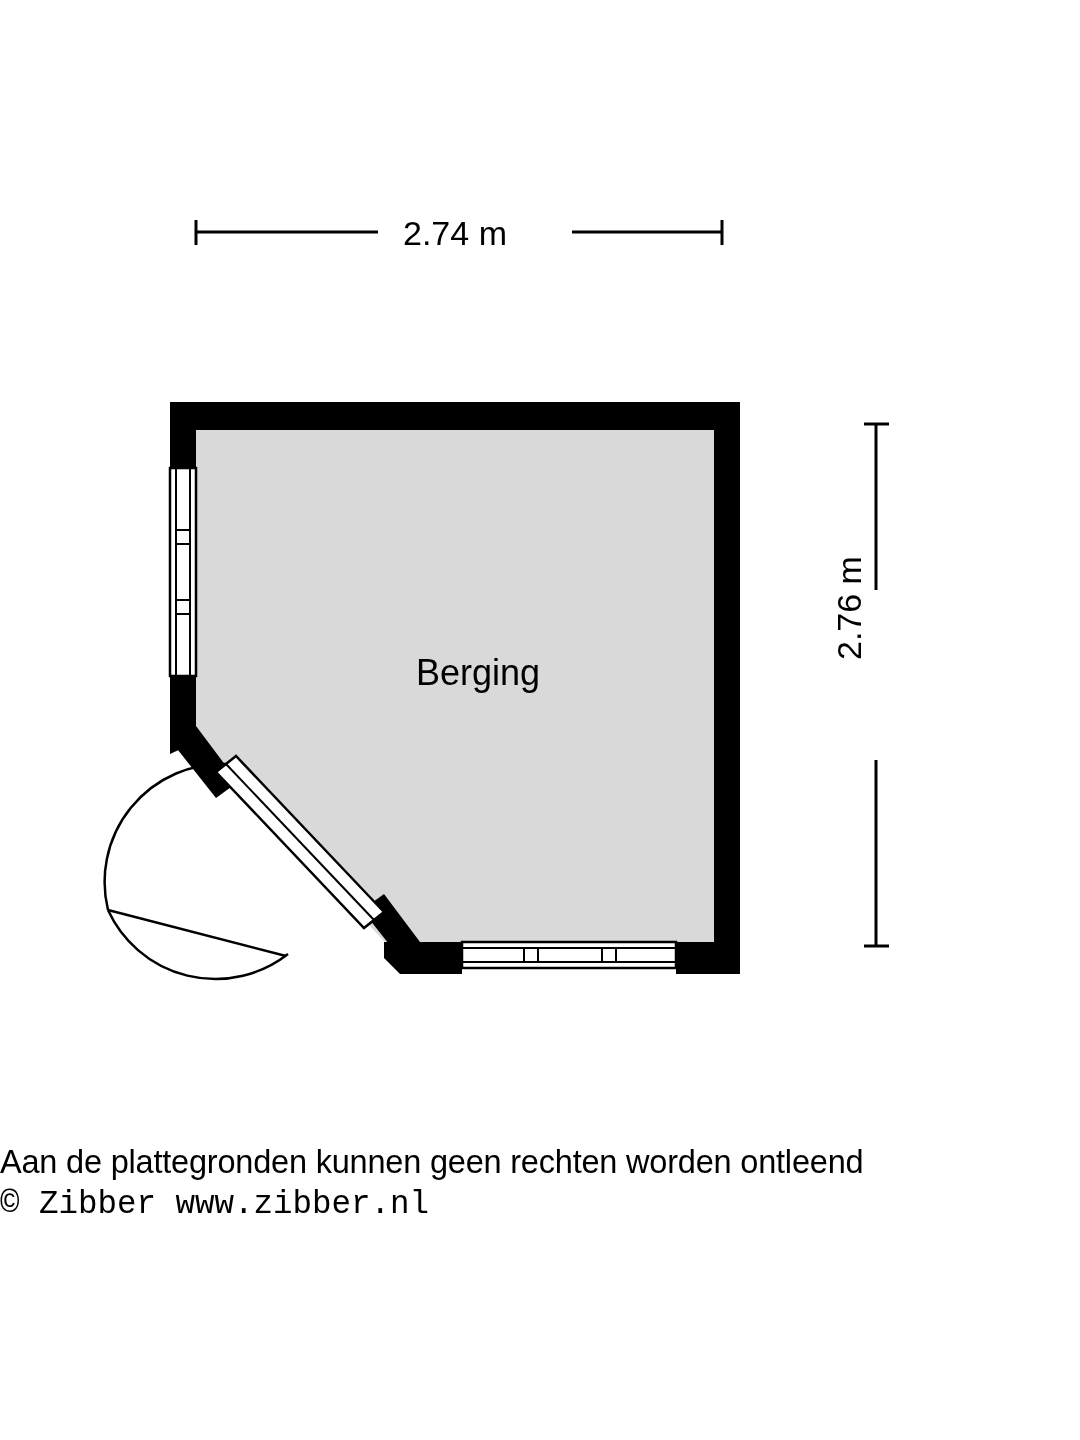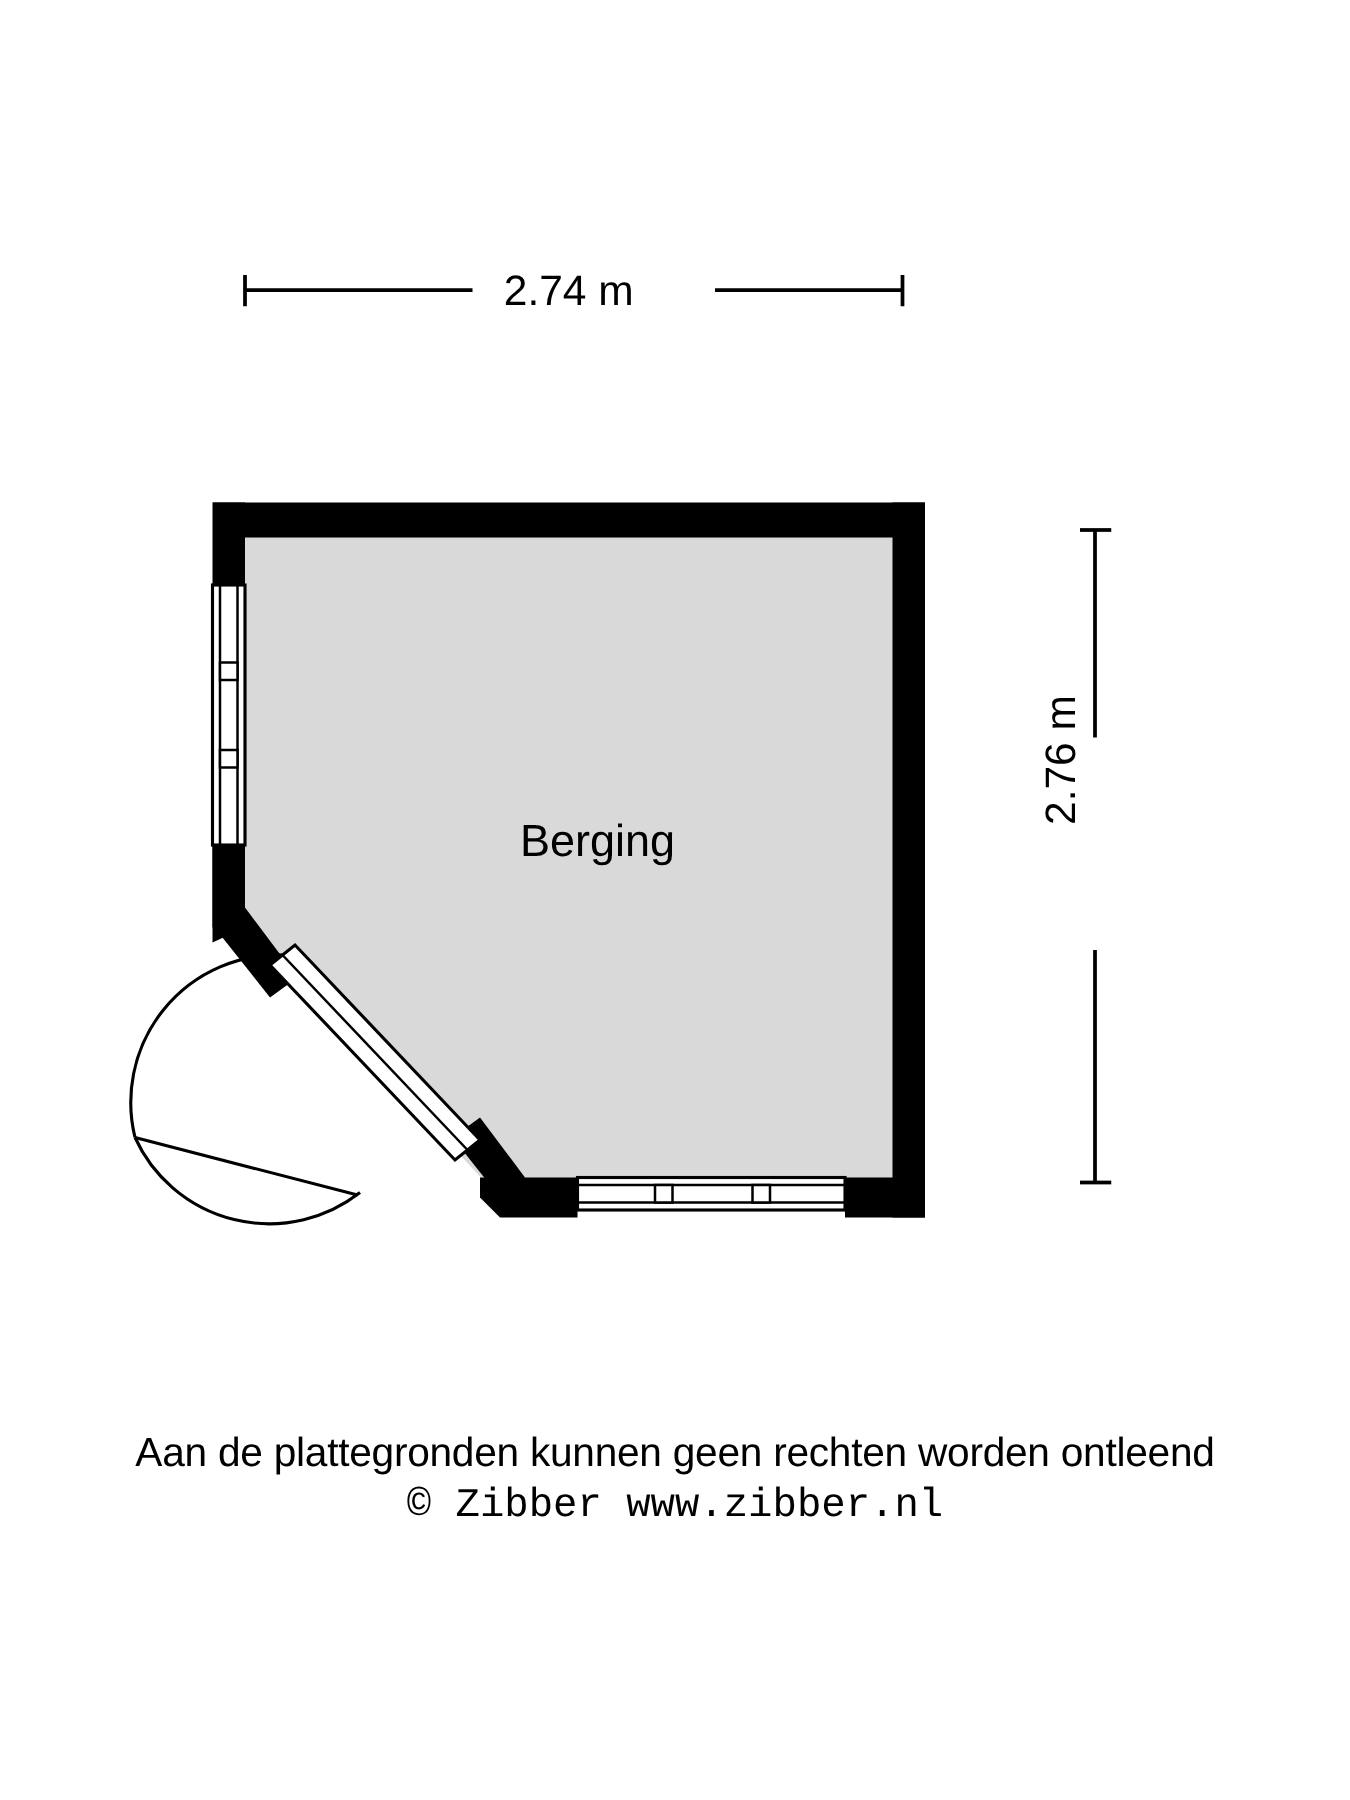--- a/index.html
+++ b/index.html
@@ -58,21 +58,20 @@
     text-align: center;
     transform: translateX(-62px);
     font-size: 36px;
     color: #000;
   }
   #footer {
     position: absolute;
     left: 0;
     top: 1142px;
     width: 1080px;
-    text-align: center;
     line-height: 1.28;
   }
   #footer .line1 {
     display: block;
     font-size: 32.5px;
     letter-spacing: -0.2px;
   }
   #footer .line2 {
     display: block;
     font-size: 32.5px;

